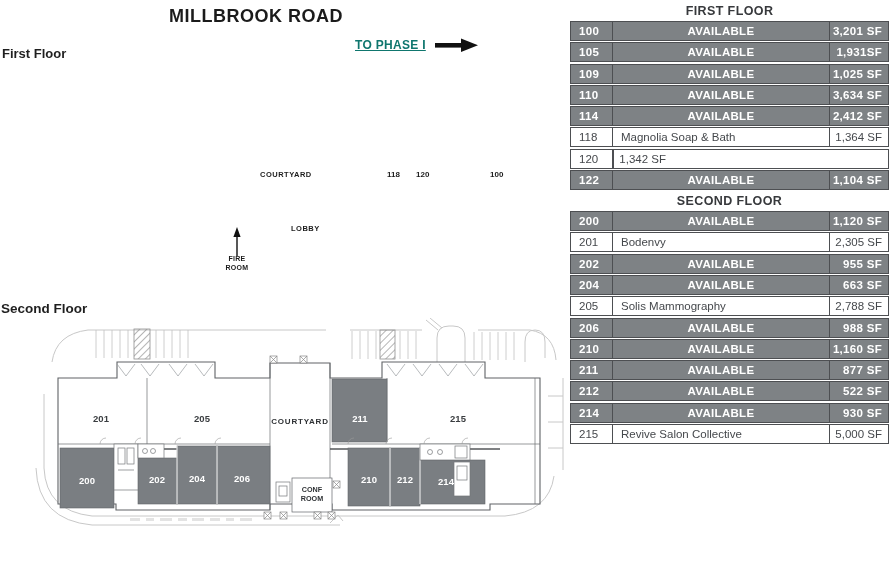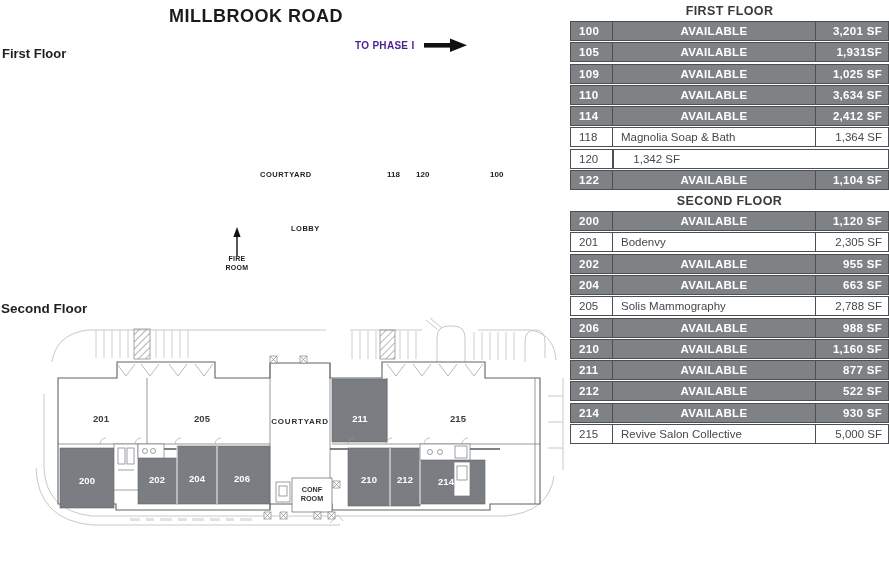--- a/index.html
+++ b/index.html
@@ -5,41 +5,41 @@
   html,body{margin:0;padding:0;background:#fff;}
   .canvas{position:relative;width:889px;height:588px;background:#ffffff;overflow:hidden;
           font-family:"Liberation Sans",sans-serif;color:#222;}
   .abs{position:absolute;}
 
   
   .road-title{left:0;top:6px;width:512px;text-align:center;font-size:18px;font-weight:bold;
               letter-spacing:.5px;color:#1b1b1b;}
   .floor-label{font-size:13px;font-weight:bold;color:#1f1f1f;}
   .phase{left:355px;top:37px;display:flex;align-items:center;gap:9px;}
-  .phase-text{font-size:10px;font-weight:bold;color:#4c1d95;letter-spacing:.3px;}
+  .phase-text{font-size:12px;font-weight:bold;color:#0f766e;letter-spacing:.3px;text-decoration:underline;}
 
   
   .plan-sm{font-size:7.5px;font-weight:bold;color:#1c1c1c;letter-spacing:.5px;}
   .plan-num{font-size:8px;font-weight:bold;color:#1c1c1c;}
   .fire-label{left:216px;top:255px;width:42px;text-align:center;font-size:7px;font-weight:bold;
               line-height:8.5px;color:#1c1c1c;letter-spacing:.3px;}
 
   
   .tables{left:570px;top:2px;width:319px;}
   .ttitle{height:19px;line-height:19px;text-align:center;font-size:12.5px;font-weight:bold;
           color:#37393c;letter-spacing:.4px;}
   .sec2 .ttitle{margin-top:2px;}
   .trow{display:flex;height:20px;line-height:18px;margin-bottom:1.3px;border:1px solid #4d4f52;
         font-size:11.5px;box-sizing:border-box;}
   .trow.avail{background:#7e8285;color:#ffffff;font-weight:bold;letter-spacing:.3px;}
   .trow.tenant{background:#ffffff;color:#45484c;}
   .c1{width:42px;padding-left:8px;border-right:1px solid #4d4f52;box-sizing:border-box;}
   .c2{flex:1;padding-left:8px;box-sizing:border-box;white-space:nowrap;overflow:hidden;}
   .avail .c2{text-align:center;padding-left:0;}
-  .c3{width:73px;text-align:right;padding-right:6px;border-left:1px solid #4d4f52;box-sizing:border-box;}
+  .c3{width:59px;text-align:right;padding-right:6px;border-left:1px solid #4d4f52;box-sizing:border-box;}
 
   
   .plan-svg{left:30px;top:318px;}
   .plan-svg text{font-family:"Liberation Sans",sans-serif;}
 </style>
 </head>
 <body>
 
 <div class="canvas">
 

